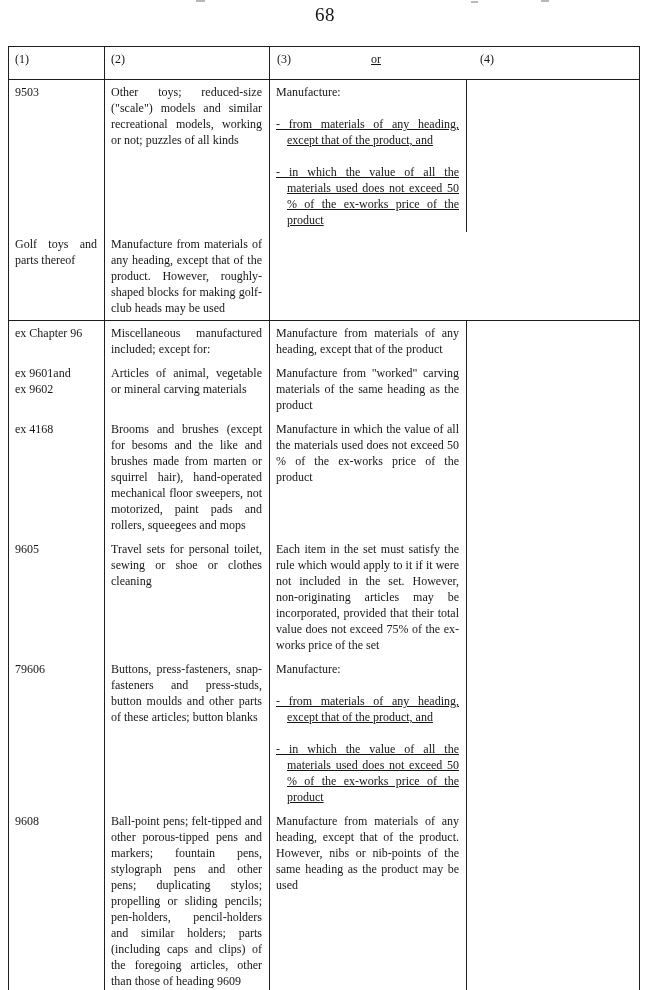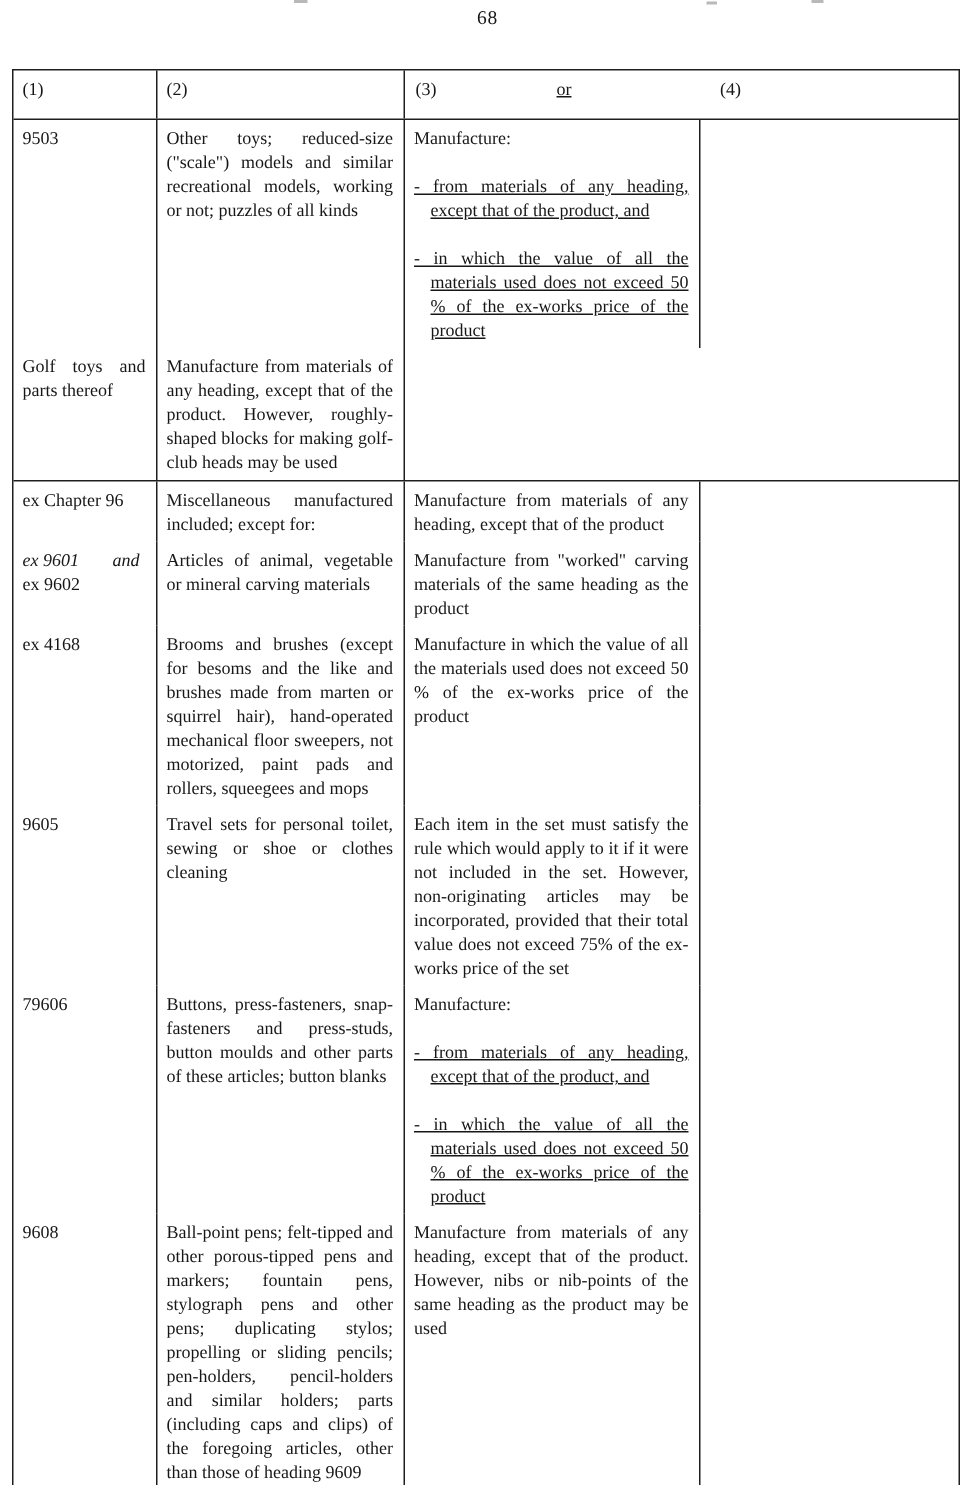--- a/index.html
+++ b/index.html
@@ -6,21 +6,21 @@
   html,body { width:650px; height:990px; }
   body {
     position:relative;
     background:#ffffff;
     font-family:"Liberation Serif", serif;
     color:#161616;
     overflow:hidden;
   }
   .page-number {
     position:absolute; top:4px; left:0; width:650px;
-    text-align:center; font-size:13px; letter-spacing:0.5px;
+    text-align:center; font-size:19px; letter-spacing:0.5px;
   }
   .scan-mark { position:absolute; background:#b9b9b9; }
   .scan-dot  { position:absolute; background:#5a5a5a; border-radius:50%; }
 
   .tbl {
     position:absolute; left:8px; top:46px; width:632px;
     border:1.6px solid #1e1e1e;
     background:#fff;
   }
   .trow {
@@ -33,21 +33,21 @@
   .trow.section-end { border-bottom:1.6px solid #1e1e1e; }
   .head .merged { grid-column:3 / 5; position:relative; border-right:none; }
   .head .h3 { position:absolute; left:7px; top:4px; }
   .head .hor { position:absolute; left:101px; top:4px;text-decoration:underline; }
   .head .h4 { position:absolute; left:210px; top:4px; }
 
   .cell, .cell p, .cell div { font-size:12px; line-height:16px; }
   .c2, .c3 { text-align:justify; }
   .c3 p + p { margin-top:16px; }
   .c3 p.dash { padding-left:11px; text-indent:-11px;text-decoration:underline; }
-  .code-split { display:flex; justify-content:space-between; padding-right:4px;font-style:italic; }
+  .code-split { display:flex; justify-content:flex-start; padding-right:4px; }
 </style>
 </head>
 <body>
 
 <div class="page-number">68</div>
 
 <div class="scan-mark" style="left:196px;top:0;width:9px;height:2px"></div>
 <div class="scan-mark" style="left:471px;top:1px;width:7px;height:2px"></div>
 <div class="scan-mark" style="left:541px;top:0;width:8px;height:2px"></div>
 <div class="scan-dot" style="left:76px;top:664px;width:3px;height:3px"></div>

